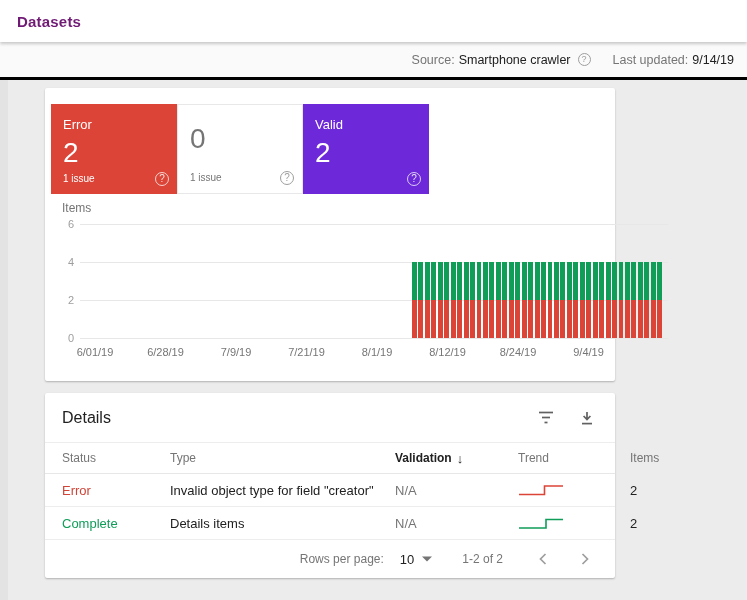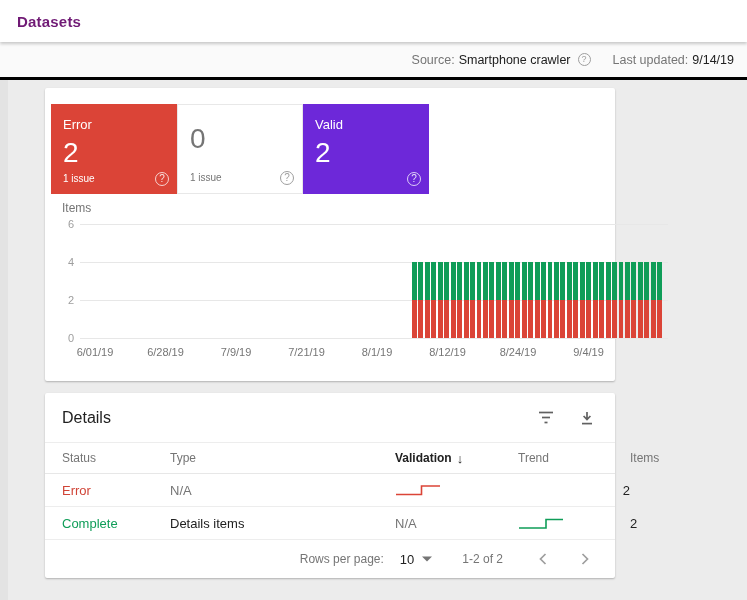--- a/index.html
+++ b/index.html
@@ -366,20 +366,21 @@
         <span class="th-sort">
           <span>Validation</span>
           <span class="sort-arrow">↓</span>
         </span>
         <span>Trend</span>
         <span class="th-items">Items</span>
       </div>
 
       <div class="trow">
         <span class="status-error" style="color: rgb(208, 68, 55);">Error</span>
+        <span>Invalid object type for field "creator"</span>
         <span class="cell-validation">N/A</span>
         <span>
           <svg class="trend-svg" width="46" height="16" viewBox="0 0 46 16" fill="none">
             <path d="M1 12.5 H26.5 V4 H45" stroke="#db4437" stroke-width="1.6"></path>
           </svg>
         </span>
         <span class="cell-items">2</span>
       </div>
 
       <div class="trow">

